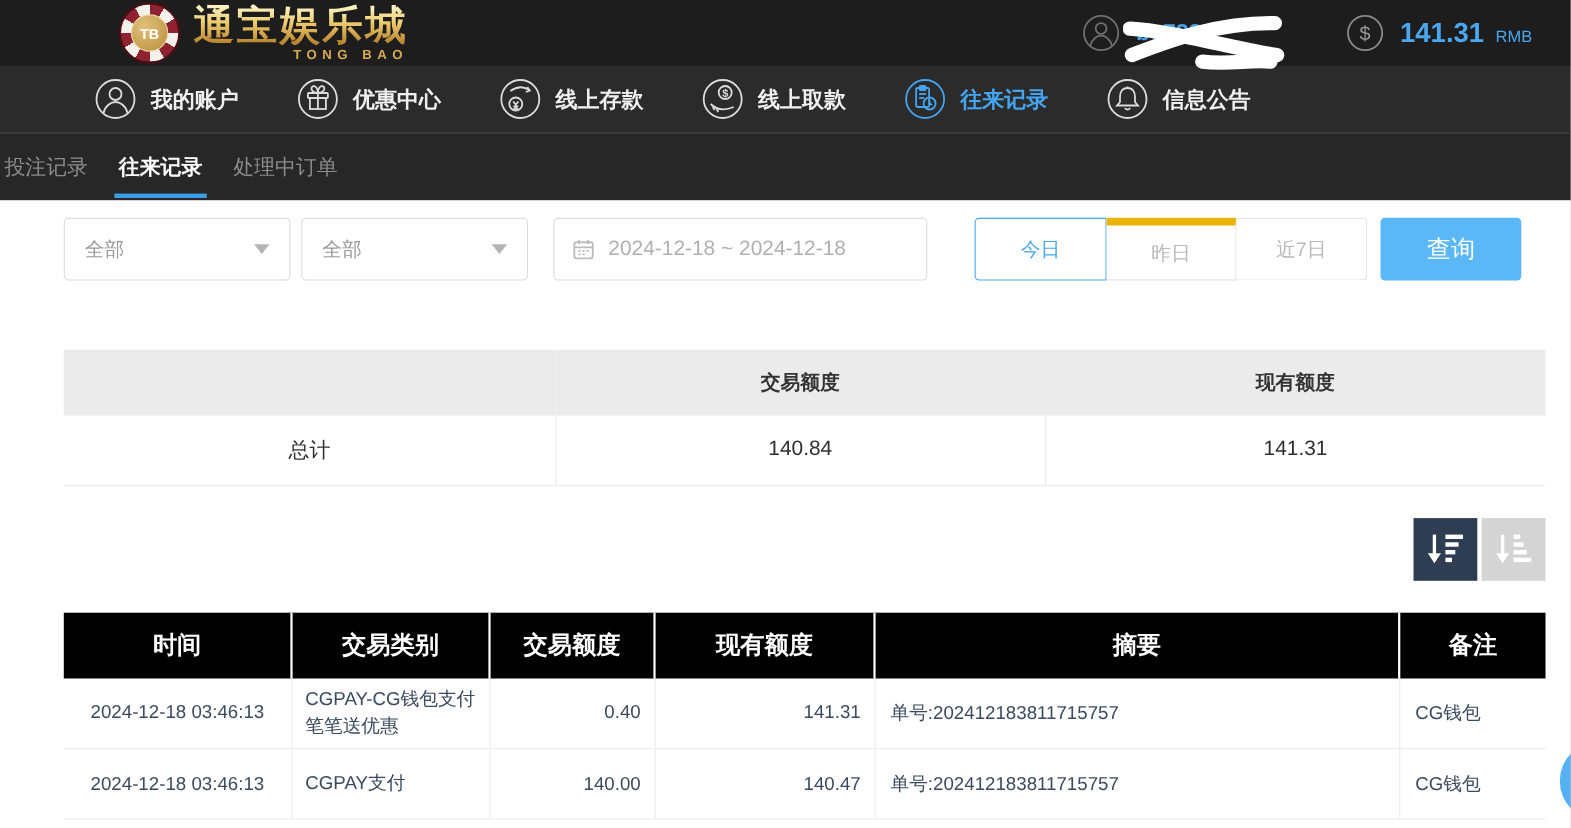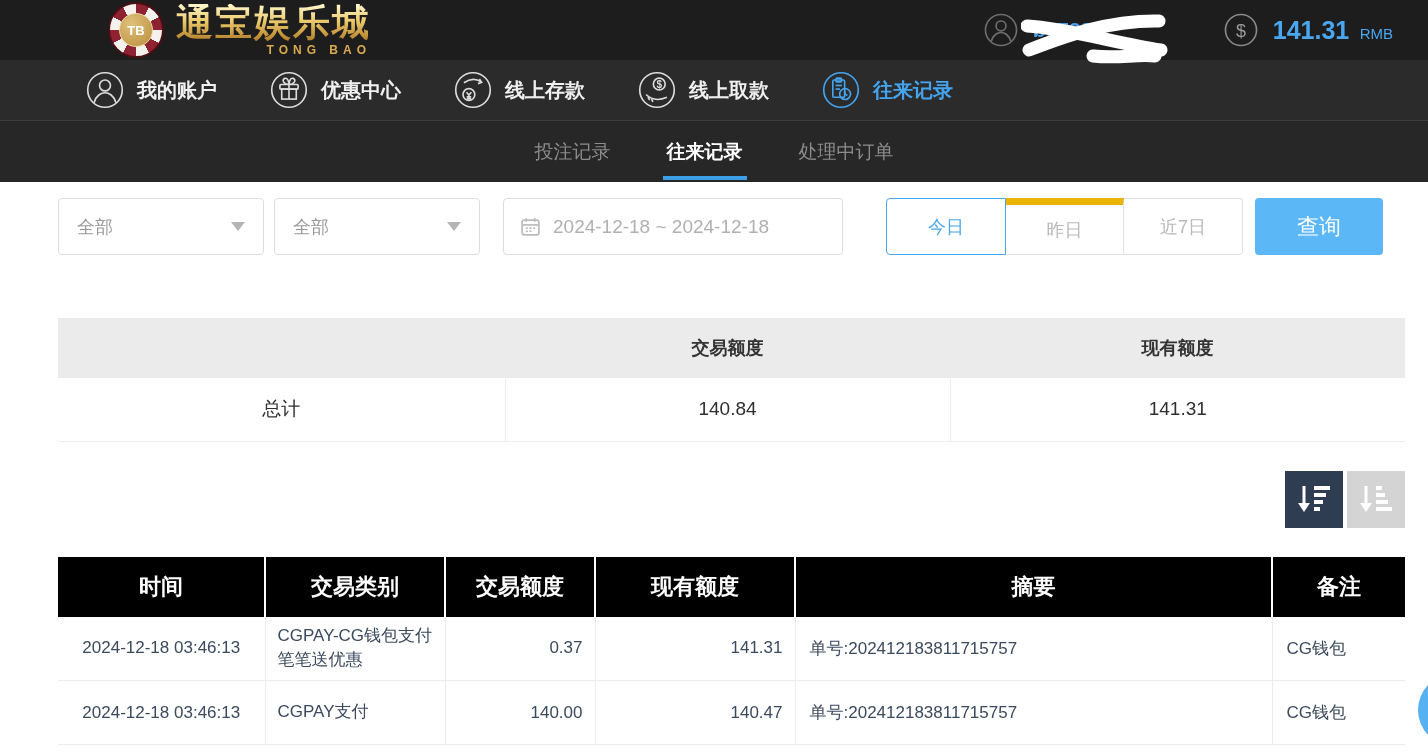--- a/index.html
+++ b/index.html
@@ -26,21 +26,21 @@
   .balance-cur { color:#4aa6ee; font-size:15px; font-weight:500; margin-left:6px; }
 
   
   .navbar { height:61px; background:#2b2b2b; border-bottom:1px solid #3d3d3d; display:flex; align-items:center; padding-left:85px; gap:52px; }
   .nav-item { display:flex; align-items:center; gap:12px; color:#f0f0f0; font-size:20px; font-weight:bold; cursor:pointer; }
   .nav-item svg { color:#dcdcdc; }
   .nav-item.active { color:#45a4ef; }
   .nav-item.active svg { color:#45a4ef; }
 
   
-  .subtabs { height:61px; background:#272727; display:flex; justify-content:center; gap:48px;font-family:Liberation Mono, monospace; }
+  .subtabs { height:61px; background:#272727; display:flex; justify-content:flex-start; gap:20px;font-family:Liberation Mono, monospace; }
   .subtab { height:100%; display:flex; align-items:center; color:#8c8c8c; font-size:19px; padding:0 4px; position:relative; cursor:pointer; }
   .subtab.active { color:#fff; font-weight:bold; }
   .subtab.active::after { content:""; position:absolute; left:0; right:0; bottom:2px; height:4px; background:#3d9ee8; }
 
   
   .content { padding:0 23px 0 58px; }
   .filter-row { margin-top:16px; display:flex; height:57px; }
   .select { width:206px; border:1px solid #ddd; border-radius:4px; display:flex; align-items:center; justify-content:space-between; padding:0 18px; color:#999; font-size:18px; cursor:pointer; background:#fff; }
   .select + .select { margin-left:10px; }
   .caret { width:0; height:0; border-left:7px solid transparent; border-right:7px solid transparent; border-top:9px solid #b5b5b5; }
@@ -164,20 +164,29 @@
         <circle cx="22" cy="22" r="19"></circle>
         <rect x="13" y="11" width="13" height="19" rx="1.5"></rect>
         <rect x="16.5" y="9" width="6" height="4" rx="1"></rect>
         <line x1="16" y1="17" x2="23" y2="17"></line>
         <line x1="16" y1="21" x2="21" y2="21"></line>
         <circle cx="26.5" cy="26.5" r="6"></circle>
         <path d="M26.5 23.5 v3 l2.5 1.5"></path>
       </svg>
       <span>往来记录</span>
     </div>
+    <div class="nav-item">
+      <svg width="40" height="40" viewBox="0 0 44 44" fill="none" stroke="currentColor" stroke-width="1.8">
+        <circle cx="22" cy="22" r="19"></circle>
+        <path d="M22 11 c-5.5 0 -7.5 4.5 -7.5 9 v5 l-3 3.5 h21 l-3 -3.5 v-5 c0 -4.5 -2 -9 -7.5 -9 z"></path>
+        <path d="M19.5 31 c0.6 2 4.4 2 5 0"></path>
+        <line x1="22" y1="9.5" x2="22" y2="11"></line>
+      </svg>
+      <span>信息公告</span>
+    </div>
   </div>
 
   <div class="subtabs">
     <div class="subtab">投注记录</div>
     <div class="subtab active">往来记录</div>
     <div class="subtab">处理中订单</div>
   </div>
 
   <div class="content">
 
@@ -273,21 +282,21 @@
           <td>交易额度</td>
           <td>现有额度</td>
           <td>摘要</td>
           <td>备注</td>
         </tr>
       </thead>
       <tbody>
         <tr>
           <td class="cell-time">2024-12-18 03:46:13</td>
           <td class="cell-type">CGPAY-CG钱包支付笔笔送优惠</td>
-          <td class="cell-amount">0.37</td>
+          <td class="cell-amount">0.40</td>
           <td class="cell-balance">141.31</td>
           <td class="cell-summary">单号:202412183811715757</td>
           <td class="cell-remark">CG钱包</td>
         </tr>
         <tr>
           <td class="cell-time">2024-12-18 03:46:13</td>
           <td class="cell-type">CGPAY支付</td>
           <td class="cell-amount">140.00</td>
           <td class="cell-balance">140.47</td>
           <td class="cell-summary">单号:202412183811715757</td>

